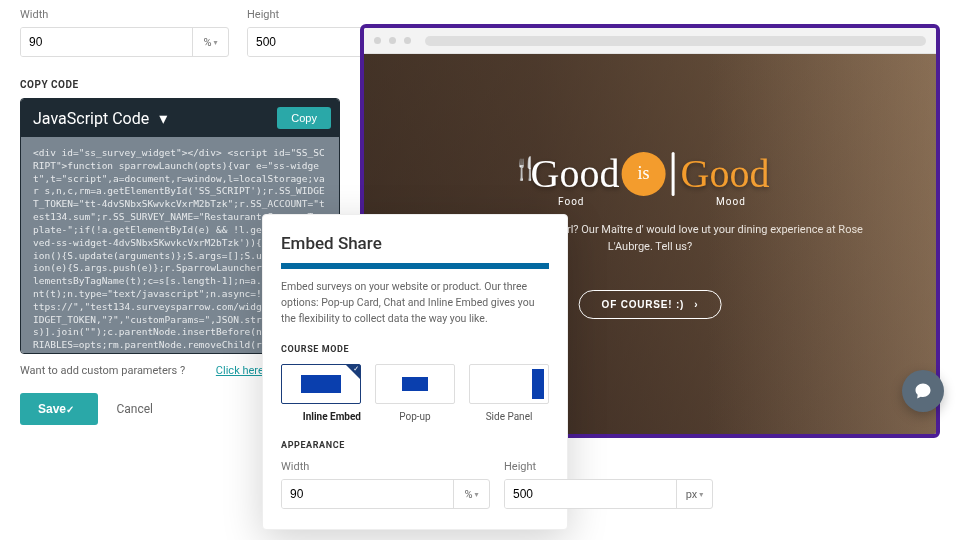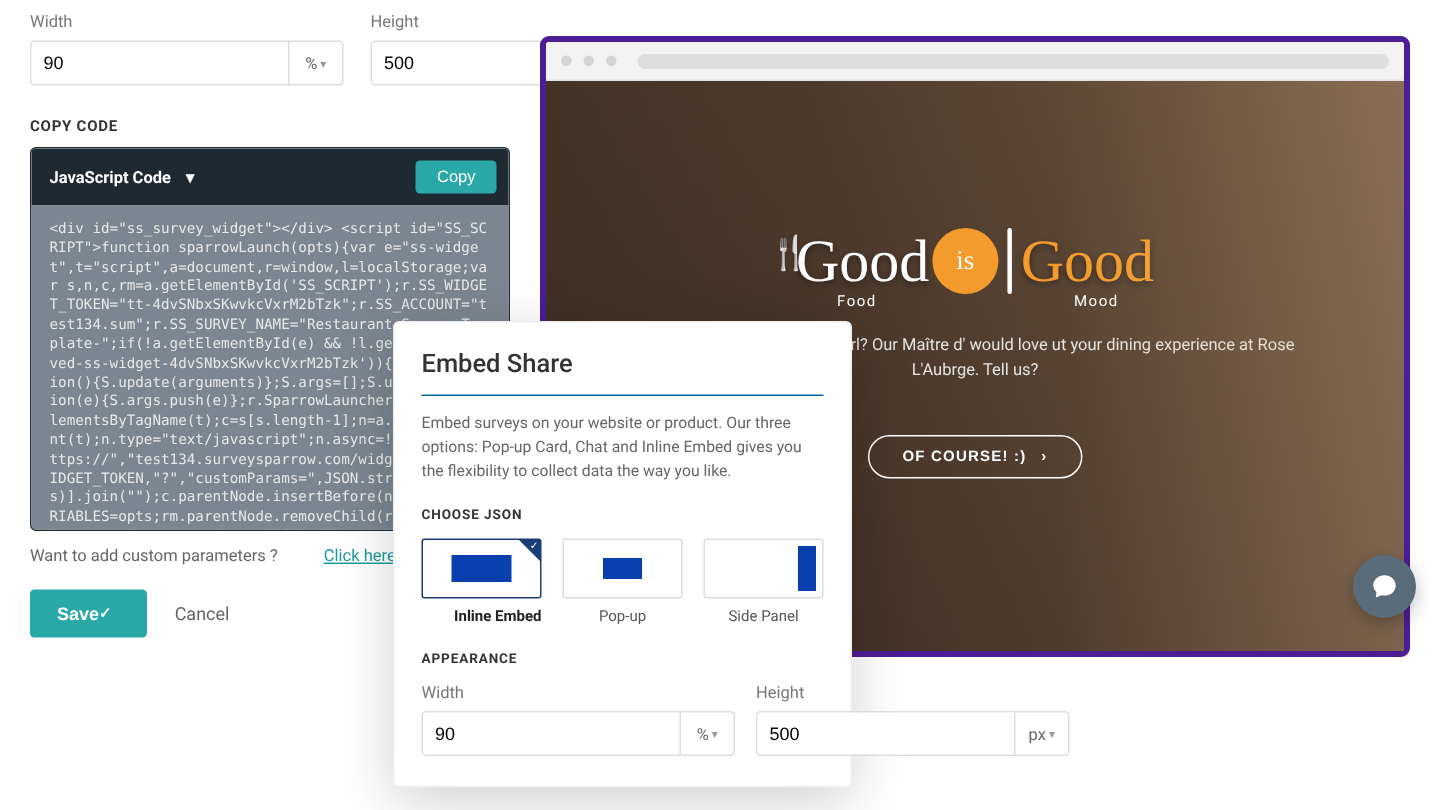--- a/index.html
+++ b/index.html
@@ -11,21 +11,21 @@
   .dim-group { flex: 1; }
   .dim-label { font-size: 11px; color: #777; margin-bottom: 6px; display: block; }
   .dim-input-wrap { display: flex; border: 1px solid #ddd; border-radius: 3px; height: 30px; overflow: hidden; }
   .dim-input { flex: 1; border: none; padding: 0 8px; font-size: 12px; outline: none; }
   .dim-unit { width: 36px; border-left: 1px solid #ddd; display: flex; align-items: center; justify-content: center; font-size: 11px; color: #666; gap: 2px; cursor: pointer; }
   .chev { font-size: 8px; color: #999; }
 
   .copy-code-label { font-size: 10px; font-weight: 700; letter-spacing: 0.5px; color: #333; margin-top: 22px; margin-bottom: 8px; }
   .code-block { border-radius: 4px; overflow: hidden; border: 1px solid #1e2a33; }
   .code-header { background: #1e2a33; color: #fff; display: flex; align-items: center; justify-content: space-between; padding: 8px 8px 8px 12px; }
-  .code-title { font-size: 11px; font-weight: 700; display: flex; align-items: center; gap: 10px; }
+  .code-title { font-size: 16px; font-weight: 400; display: flex; align-items: center; gap: 10px; }
   .copy-btn { background: #2aa8a8; color: #fff; border: none; padding: 5px 14px; border-radius: 3px; font-size: 11px; cursor: pointer; }
   .code-body { background: #7a8691; color: #e6e9eb; font-size: 9.5px; line-height: 1.35; padding: 10px 12px; font-family: ui-monospace, Menlo, monospace; word-break: break-all; height: 216px; overflow: hidden; }
   .custom-params { font-size: 11px; color: #666; margin-top: 10px; }
   .custom-params a { color: #1a9ba0; text-decoration: underline; padding-left: 28px; }
   .ext-icon { font-size: 10px; color: #1a9ba0; margin-left: 3px; }
 
   .actions { display: flex; align-items: center; gap: 18px; margin-top: 16px; }
   .save-btn { background: #2aa8a8; color: #fff; border: none; padding: 9px 24px 9px 18px; border-radius: 3px; font-size: 12px; font-weight: 600; cursor: pointer; display: flex; align-items: center; gap: 0; }
   .check { font-size: 10px; }
   .cancel-link { color: #666; font-size: 12px; cursor: pointer; }
@@ -44,21 +44,21 @@
   .fork { position: absolute; left: -18px; top: 6px; font-size: 22px; color:#fff; }
   .logo-sub { position: absolute; text-align:center; font-size: 10px; color: #fff; letter-spacing: 1px; }
   .sub-food { top: 142px; left: calc(50% - 92px); }
   .sub-mood { top: 142px; left: calc(50% + 66px); }
   .bar-div { width: 3px; height: 44px; background: #fff; border-radius: 2px; margin: 0 4px; }
   .hero-text { position: absolute; top: 168px; left: 50%; transform: translateX(-50%); width: 80%; color: #e8e4e0; font-size: 11px; text-align: center; line-height: 1.5; }
   .cta { position: absolute; top: 236px; left: 50%; transform: translateX(-50%); border: 1.5px solid #fff; color: #fff; background: transparent; padding: 8px 22px; border-radius: 20px; font-size: 10px; font-weight: 700; letter-spacing: 0.8px; cursor: pointer; display:flex; align-items:center; gap:10px;}
 
   
   .modal { position: absolute; left: 262px; top: 214px; width: 306px; background: #fff; border: 1px solid #eee; border-radius: 4px; box-shadow: 0 10px 40px rgba(0,0,0,0.18); padding: 18px 18px 20px; }
-  .modal h2 { font-size: 17px; font-weight: 500; color: #333; margin-bottom: 10px; padding-bottom: 10px; border-bottom: 1px solid #0369a1; }
+  .modal h2 { font-size: 17px; font-weight: 500; color: #333; margin-bottom: 10px; padding-bottom: 10px; border-bottom: 6px solid #0369a1; }
   .modal p { font-size: 10.5px; color: #666; line-height: 1.5; margin-bottom: 18px; }
   .section-label { font-size: 9px; font-weight: 700; letter-spacing: 0.6px; color: #333; margin-bottom: 10px; }
   .mode-row { display: flex; gap: 14px; margin-bottom: 18px; }
   .mode-item { flex: 1; text-align: center; cursor: pointer; }
   .mode-box { height: 40px; border: 1px solid #ddd; border-radius: 2px; position: relative; background: #fff; display:flex; align-items:center; justify-content:center; }
   .mode-box.selected { border-color: #1a3d7a; }
   .mode-box.selected::after { content: ""; position: absolute; top: 0; right: 0; border-style: solid; border-width: 0 14px 14px 0; border-color: transparent #1a3d7a transparent transparent; }
   .tick { position:absolute; top:0; right:1px; color:#fff; font-size:7px; z-index:2;}
   .inline-fill { width: 40px; height: 18px; background: #0a3fae; }
   .popup-fill { width: 26px; height: 14px; background: #0a3fae; }
@@ -153,21 +153,21 @@
         <span>OF COURSE! :)</span>
         <span>›</span>
       </button>
   </div>
 </div>
 
 <div class="modal">
   <h2>Embed Share</h2>
   <p>Embed surveys on your website or product. Our three options: Pop-up Card, Chat and Inline Embed gives you the flexibility to collect data the way you like.</p>
 
-  <div class="section-label">CHOOSE JSON</div>
+  <div class="section-label">COURSE MODE</div>
   <div class="mode-row">
     <div class="mode-item">
       <div class="mode-box selected">
           <span class="tick">✓</span>
           <div class="inline-fill"></div>
         </div>
       <div class="mode-label sel">Inline Embed</div>
     </div>
     <div class="mode-item">
       <div class="mode-box">

